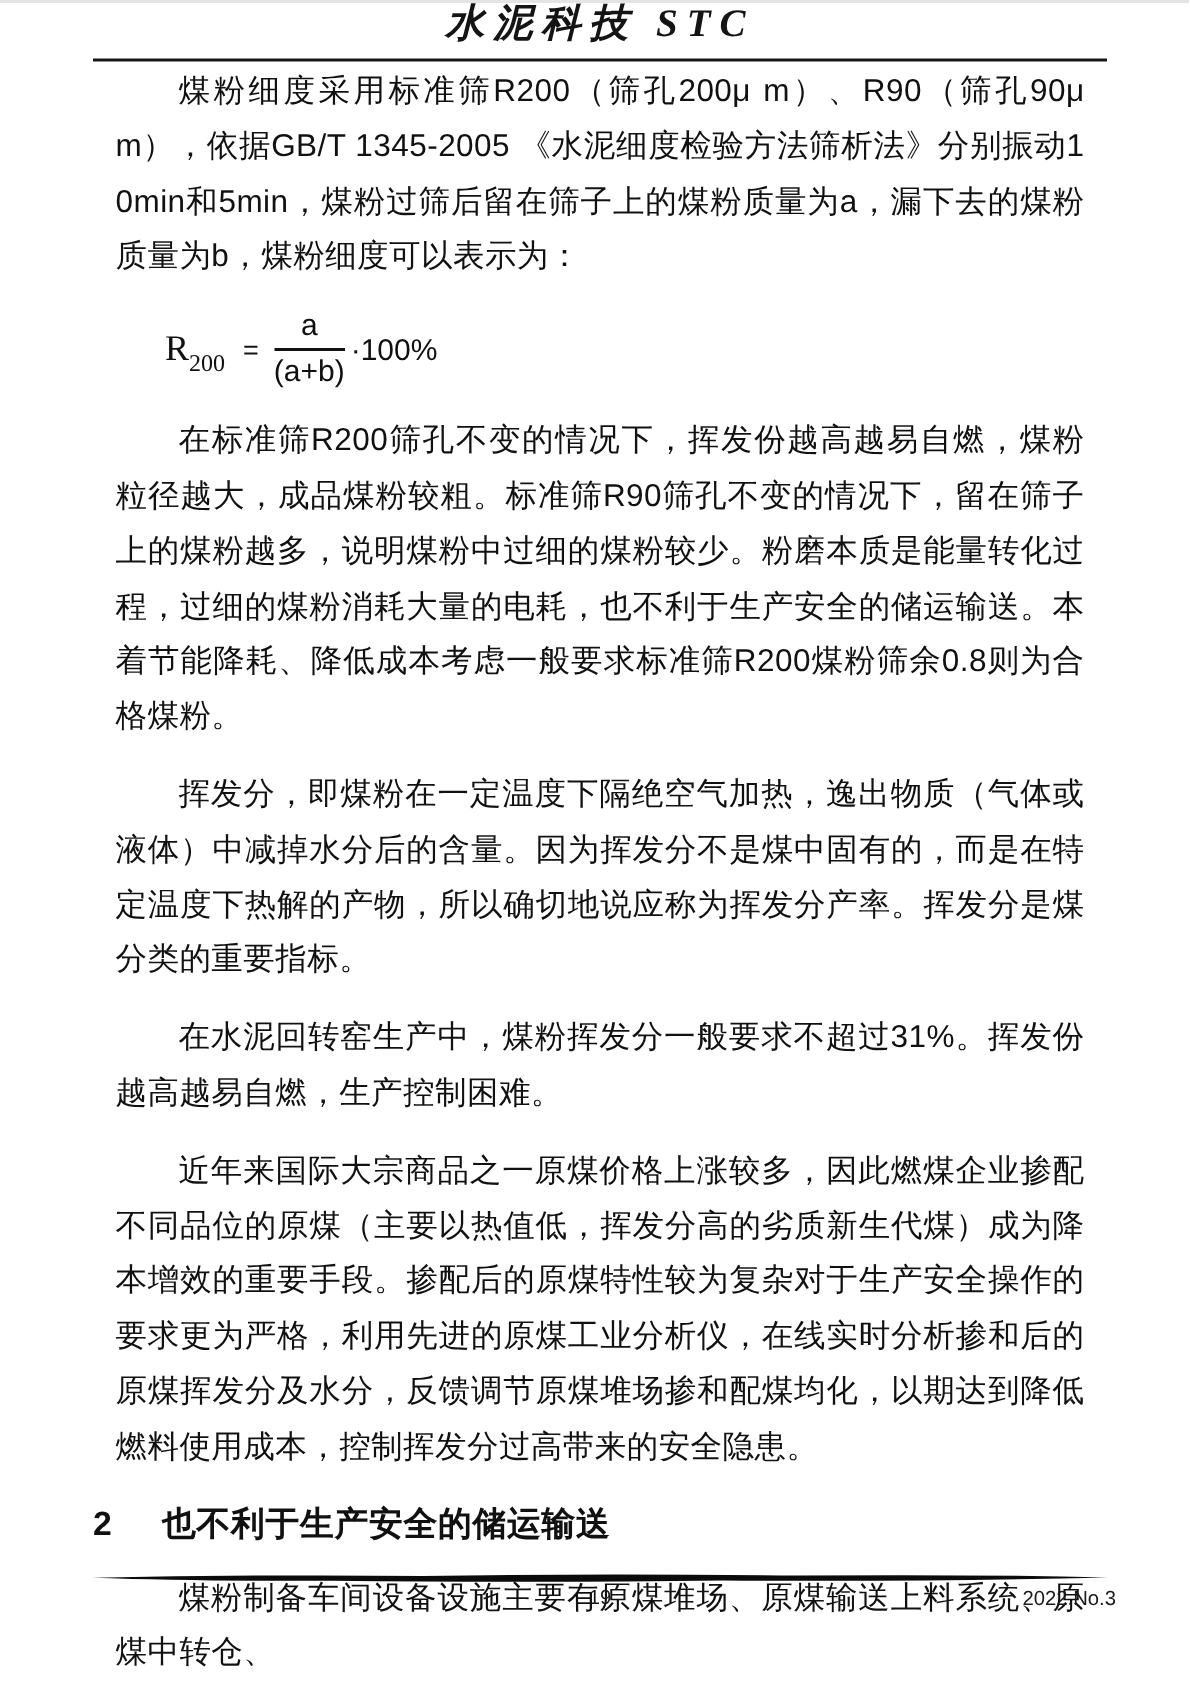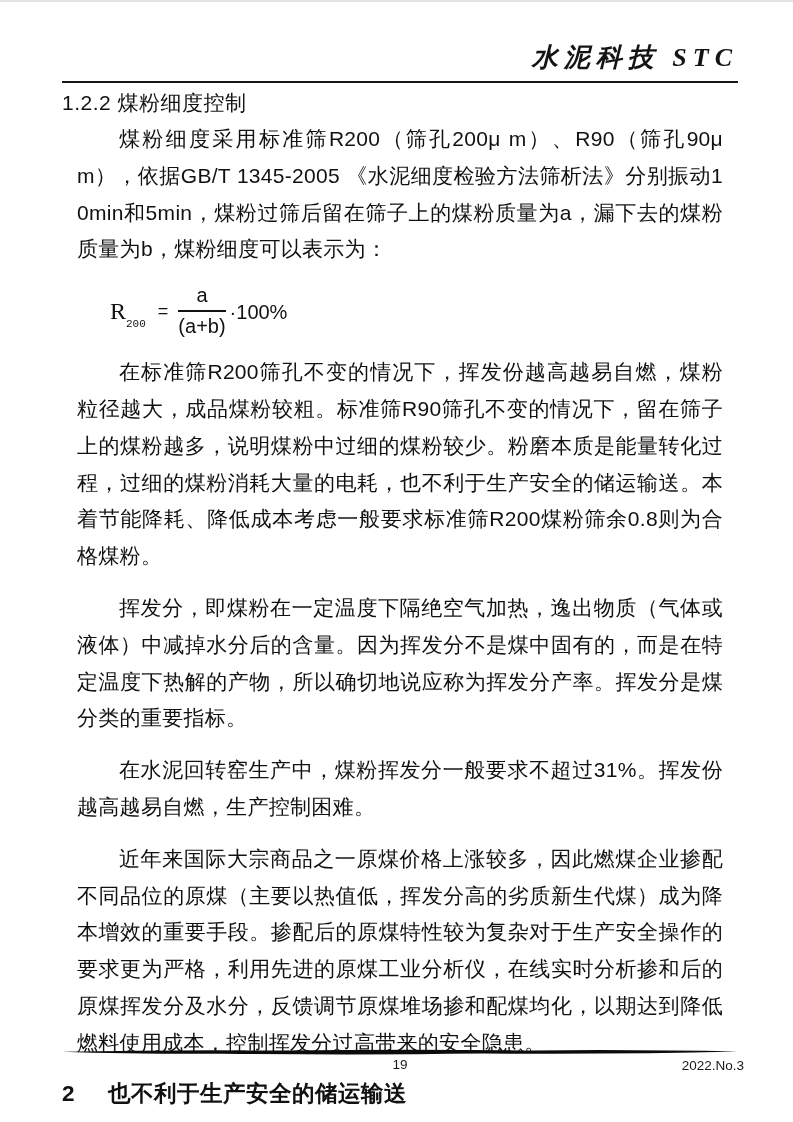--- a/index.html
+++ b/index.html
@@ -22,22 +22,21 @@
     height: 2px;
     background: #e4e4e4;
   }
   .content {
     position: absolute;
     left: 62px;
     top: 0;
     width: 676px;
   }
   .journal-title {
-    margin-top: 42px;
-    text-align: right;
+    text-align: center;
     font-family: "Liberation Serif", serif;
     font-style: italic;
     font-weight: 600;
     font-size: 26px;
     line-height: 32px;
     letter-spacing: 6px;
     color: #141414;
   }
   .header-rule {
     margin-top: 7px;
@@ -66,22 +65,22 @@
     display: flex;
     align-items: center;
     height: 56px;
     font-size: 20px;
   }
   .f-sym {
     font-family: "Liberation Serif", serif;
     font-size: 24px;
   }
   .f-sub {
-    font-family: Liberation Mono, monospace;
-    font-size: 11px;
+    font-family: Liberation Serif, serif;
+    font-size: 16px;
     align-self: flex-end;
     margin-bottom: 9px;
     margin-top: 36px;
   }
   .f-eq {
     margin: 0 10px 0 12px;
     font-size: 18px;
   }
   .frac {
     display: inline-flex;
@@ -142,21 +141,20 @@
 <body>
 
 <div class="page">
   <div class="page-edge"></div>
 
   <div class="content">
 
     <div class="journal-title">水泥科技 STC</div>
     <div class="header-rule"></div>
 
-    <div class="section-heading">1.2.2 煤粉细度控制</div>
 
     <p class="body-para first-para">煤粉细度采用标准筛R200（筛孔200μ m）、R90（筛孔90μ m），依据GB/T 1345-2005 《水泥细度检验方法筛析法》分别振动10min和5min，煤粉过筛后留在筛子上的煤粉质量为a，漏下去的煤粉质量为b，煤粉细度可以表示为：</p>
 
     <div class="formula">
       <span class="f-sym">R</span>
         <span class="f-sub">200</span>
       <span class="f-eq">=</span>
       <span class="frac">
         <span class="num">a</span>
         <span class="den">(a+b)</span>

